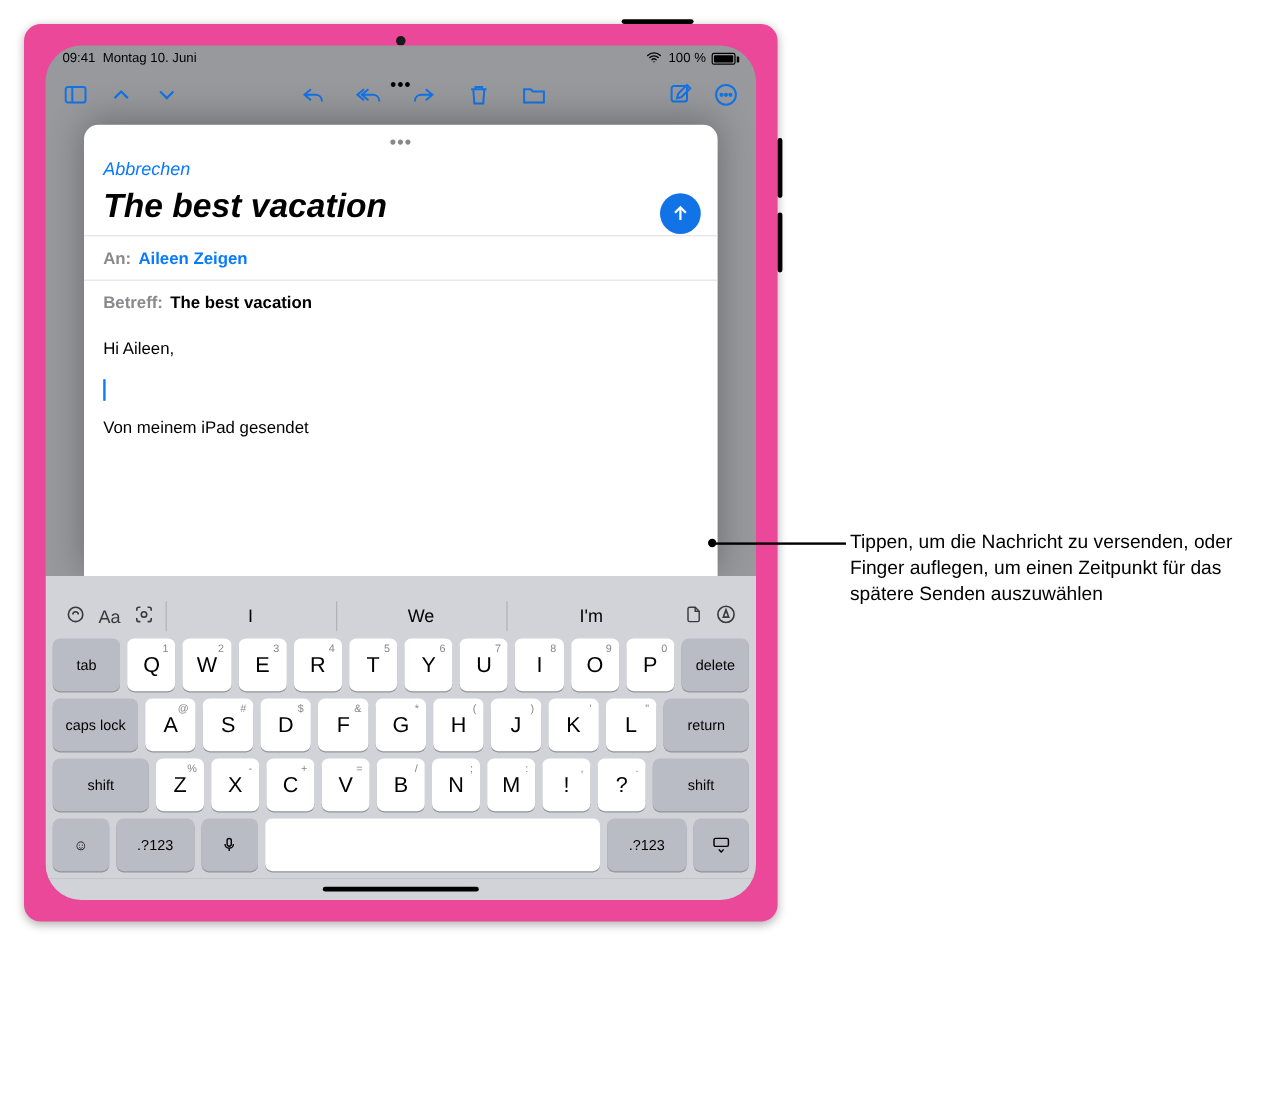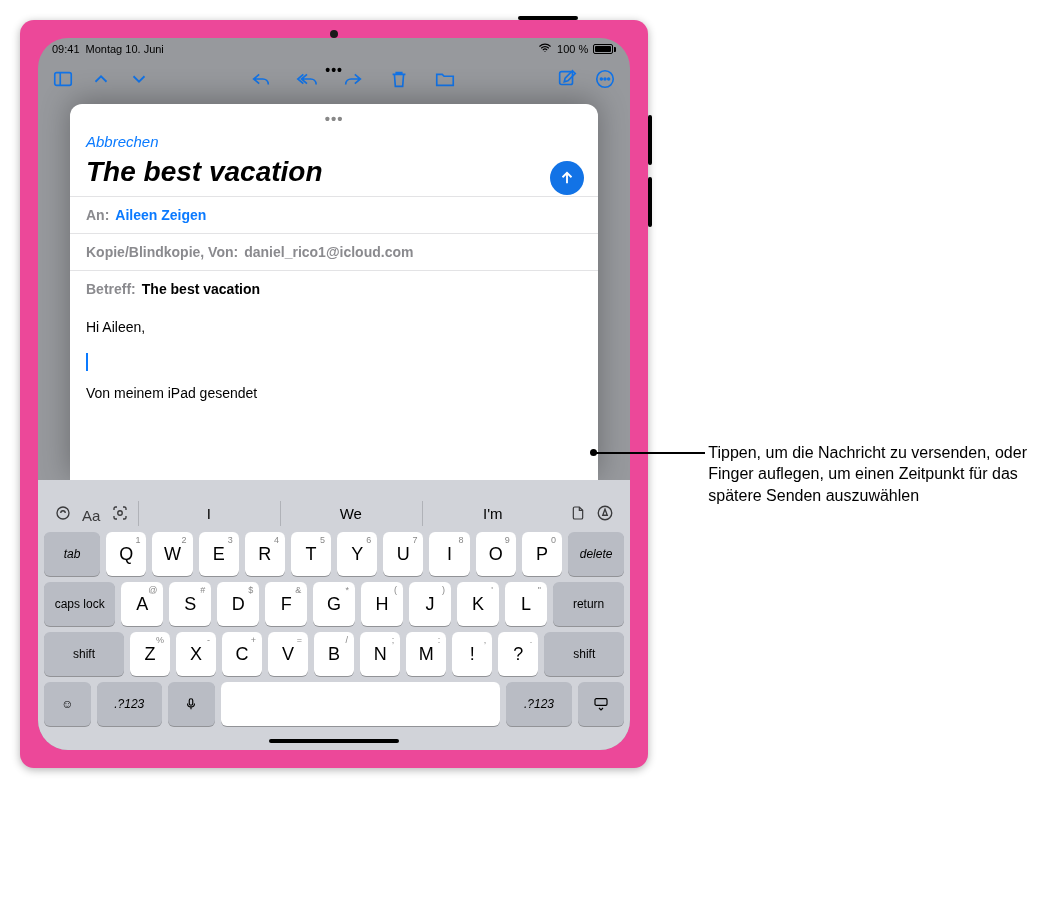--- a/index.html
+++ b/index.html
@@ -163,21 +163,21 @@
       flex: 1;
       font-size: 18px;
       color:#000;
     }
     .key-sub { position:absolute; top:3px; right:6px; font-size:9px; color:#888;}
     .key-fn {
       background:#b9bcc4;
       color:#000;
       font-size: 12px;
     }
-    .key-wide { flex: 1.4; font-style: italic; }
+    .key-wide { flex: 1.4; }
     .key-wider { flex: 1.7; }
     .key-space { flex: 6; }
     .home-indicator {
       height: 18px;
       display:flex;
       justify-content:center;
       align-items:center;
       background:#d1d3d9;
     }
     .home-indicator div{ width: 130px; height:4px; background:#000; border-radius:3px;}
@@ -318,24 +318,20 @@
           <div class="send-btn">
             <svg viewBox="0 0 24 24">
                 <line x1="12" y1="19" x2="12" y2="5"></line>
                 <polyline points="6 11 12 5 18 11"></polyline>
               </svg>
           </div>
         </div>
         <div class="field-row">
           <span>An:</span>
           <span class="field-val-link">Aileen Zeigen</span>
-        </div>
-        <div class="field-row">
-          <span>Kopie/Blindkopie, Von:</span>
-          <span style="color:#8a8a8e;">daniel_rico1@icloud.com</span>
         </div>
         <div class="field-row">
           <span>Betreff:</span>
           <span class="field-val">The best vacation</span>
         </div>
         <div class="body-area">
           <div class="body-greeting">Hi Aileen,</div>
           <div class="cursor-line">
               <div class="cursor-bar"></div>
             </div>

